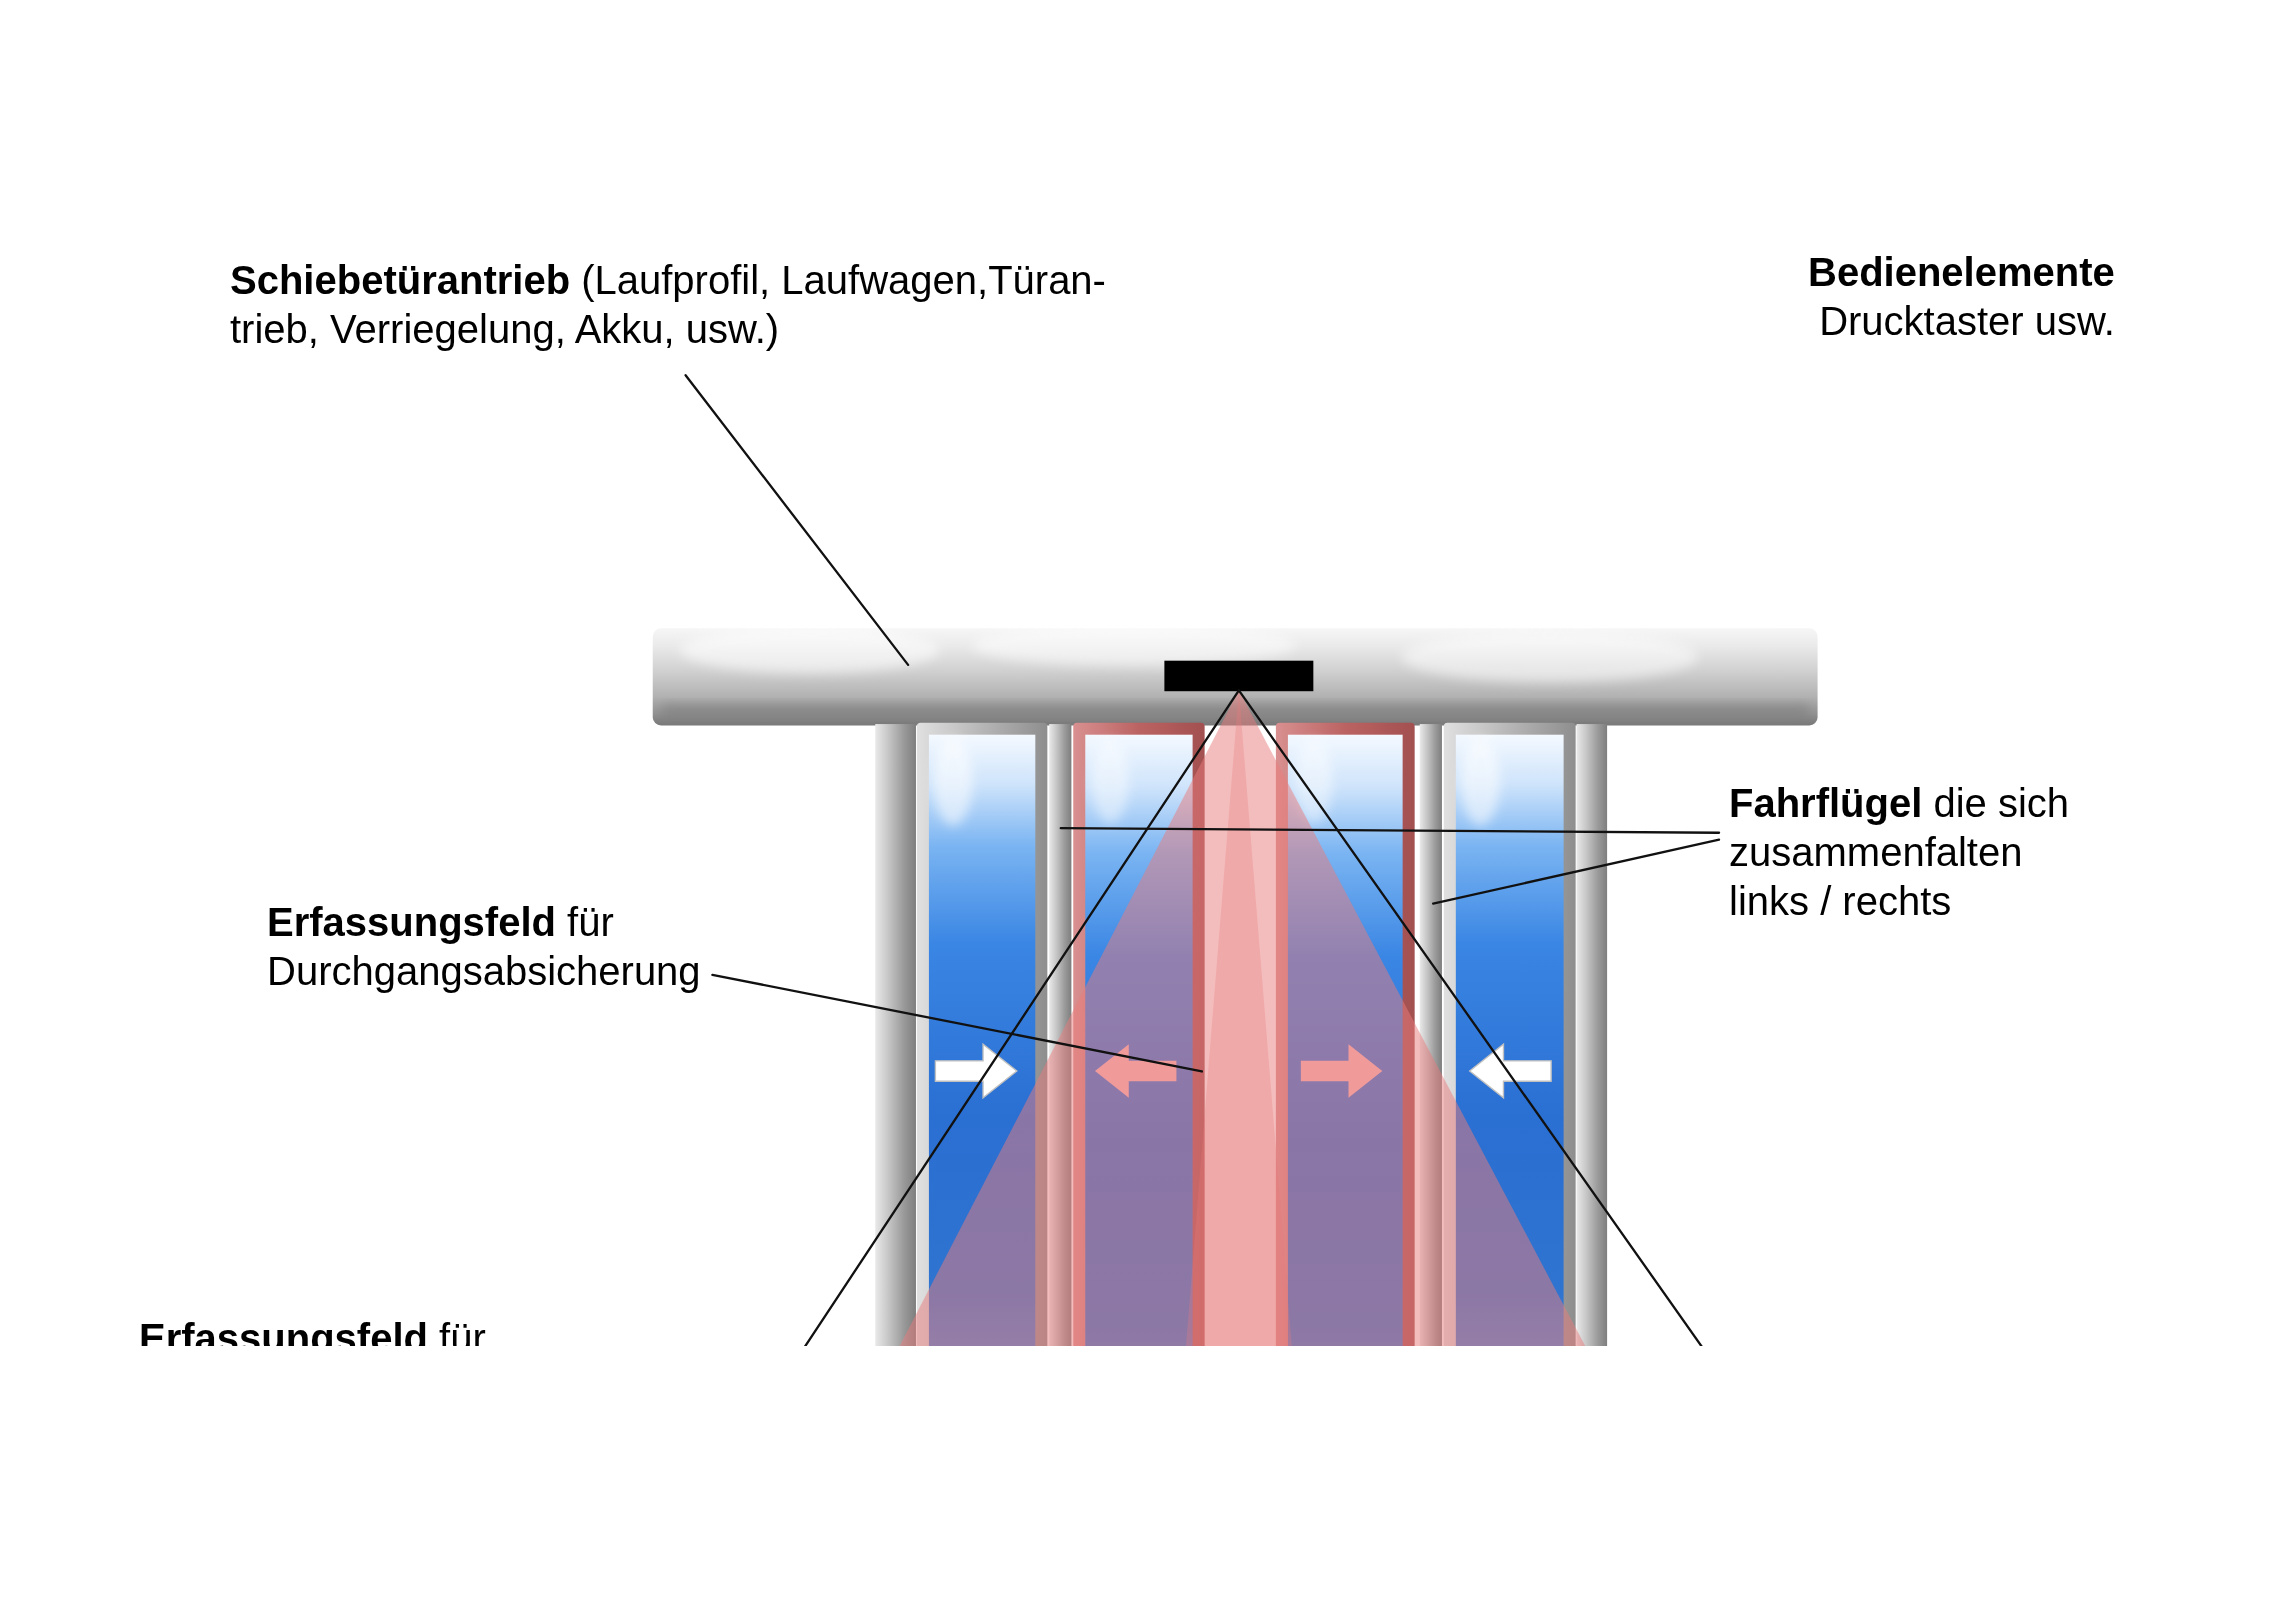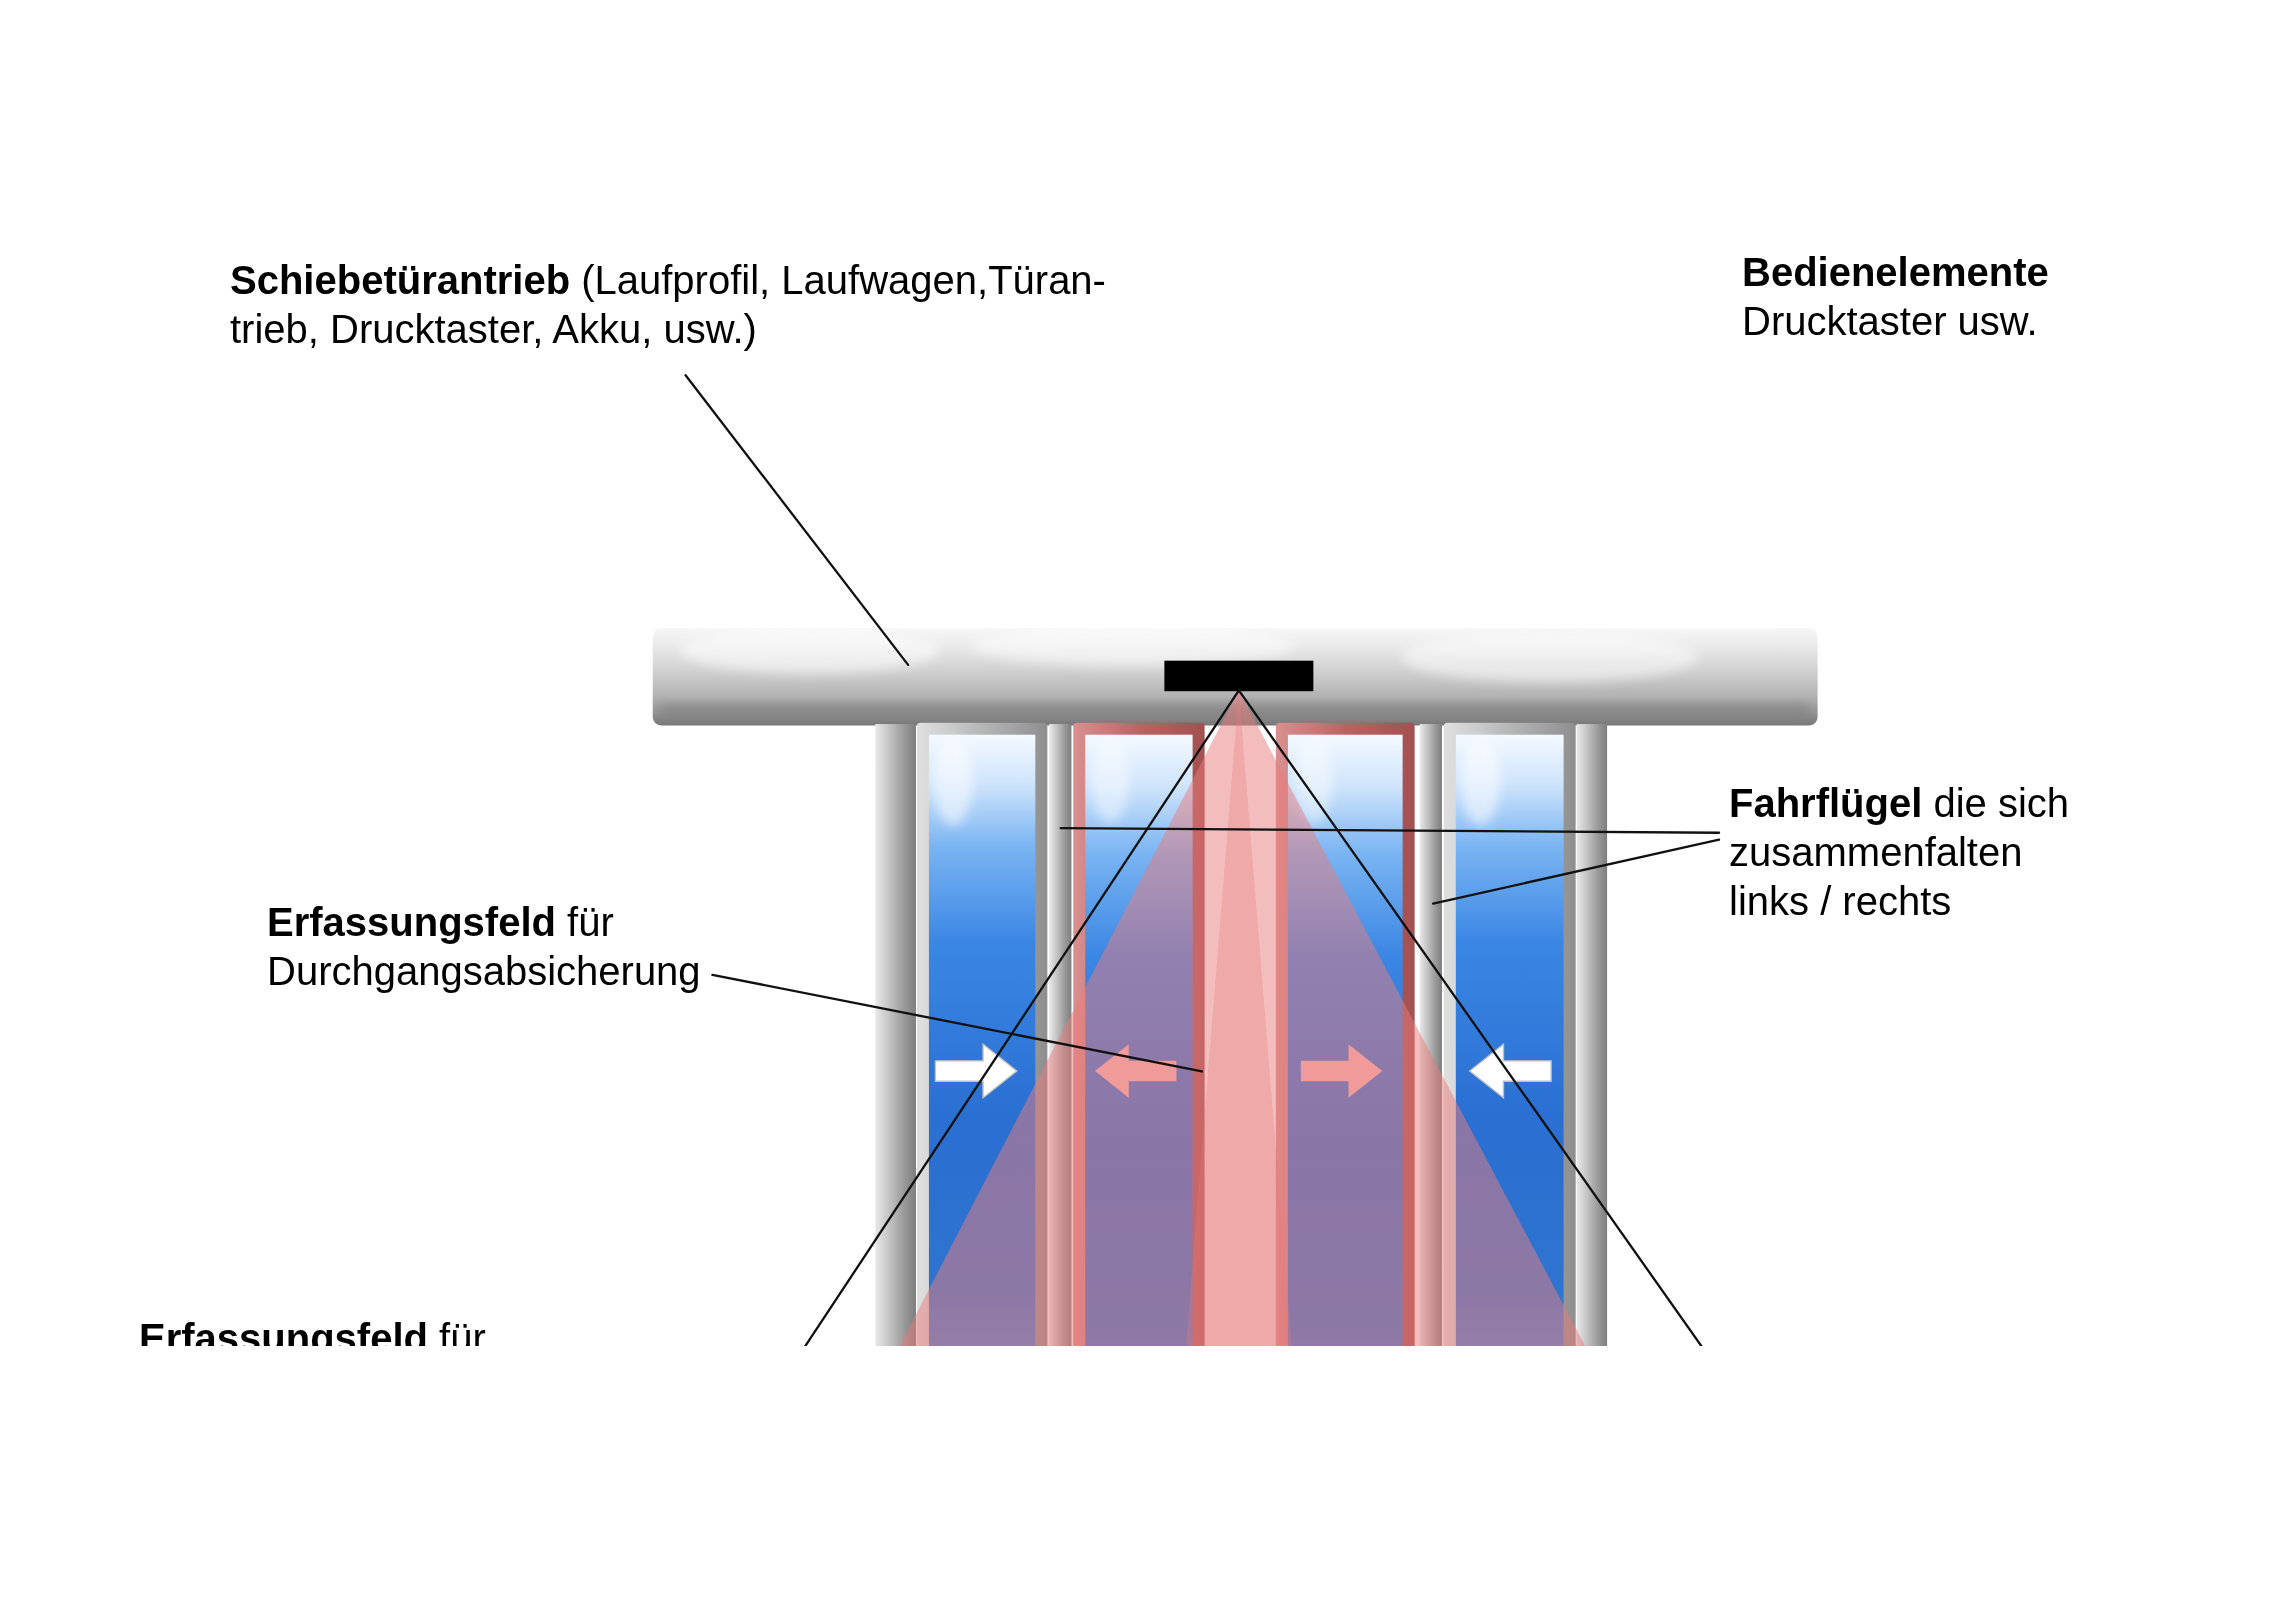--- a/index.html
+++ b/index.html
@@ -133,24 +133,24 @@
     <line x1="3716" y1="1800" x2="2293" y2="1790" stroke="#111111" stroke-width="5" stroke-linecap="round"></line>
     <line x1="3716" y1="1815" x2="3098" y2="1953" stroke="#111111" stroke-width="5" stroke-linecap="round"></line>
     <line x1="1540" y1="2107" x2="2598" y2="2316" stroke="#111111" stroke-width="5" stroke-linecap="round"></line>
     <line x1="1020" y1="3005" x2="3040" y2="3377" stroke="#111111" stroke-width="5" stroke-linecap="round"></line>
     <line x1="2678" y1="1492" x2="1353" y2="3496" stroke="#111111" stroke-width="5" stroke-linecap="round"></line>
     <line x1="2678" y1="1492" x2="4028" y2="3406" stroke="#111111" stroke-width="5" stroke-linecap="round"></line>
   </svg>
 
   <div class="label" style="left:230px;top:256px;">
     <div><span class="b">Schiebetürantrieb</span><span> (Laufprofil, Laufwagen,Türan-</span></div>
-    <div>trieb, Drucktaster, Akku, usw.)</div>
+    <div>trieb, Verriegelung, Akku, usw.)</div>
   </div>
 
-  <div class="label" style="left:1742px;top:248px;">
+  <div class="label" style="left:1808px;top:248px;text-align:right;">
     <div class="b">Bedienelemente</div>
     <div>Drucktaster usw.</div>
   </div>
 
   <div class="label" style="left:1729px;top:779px;">
     <div><span class="b">Fahrflügel</span><span> die sich</span></div>
     <div>zusammenfalten</div>
     <div>links / rechts</div>
   </div>
 

